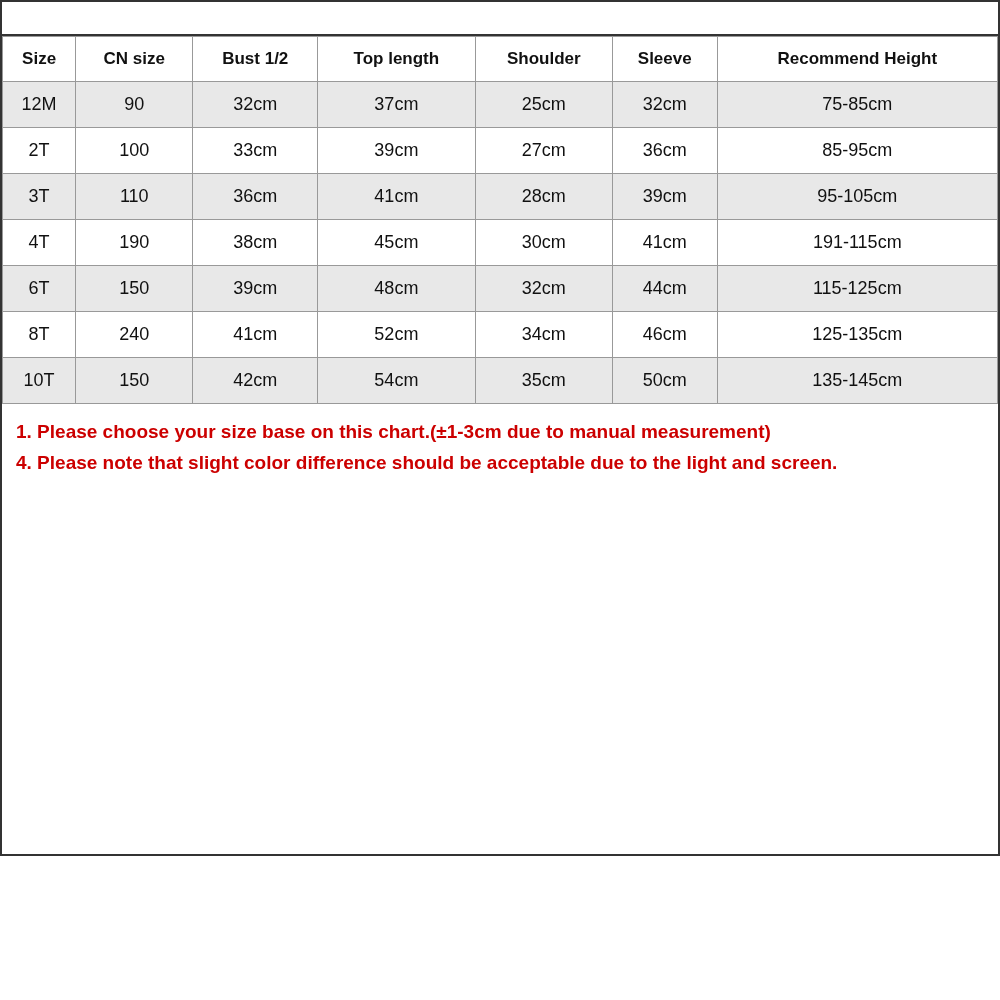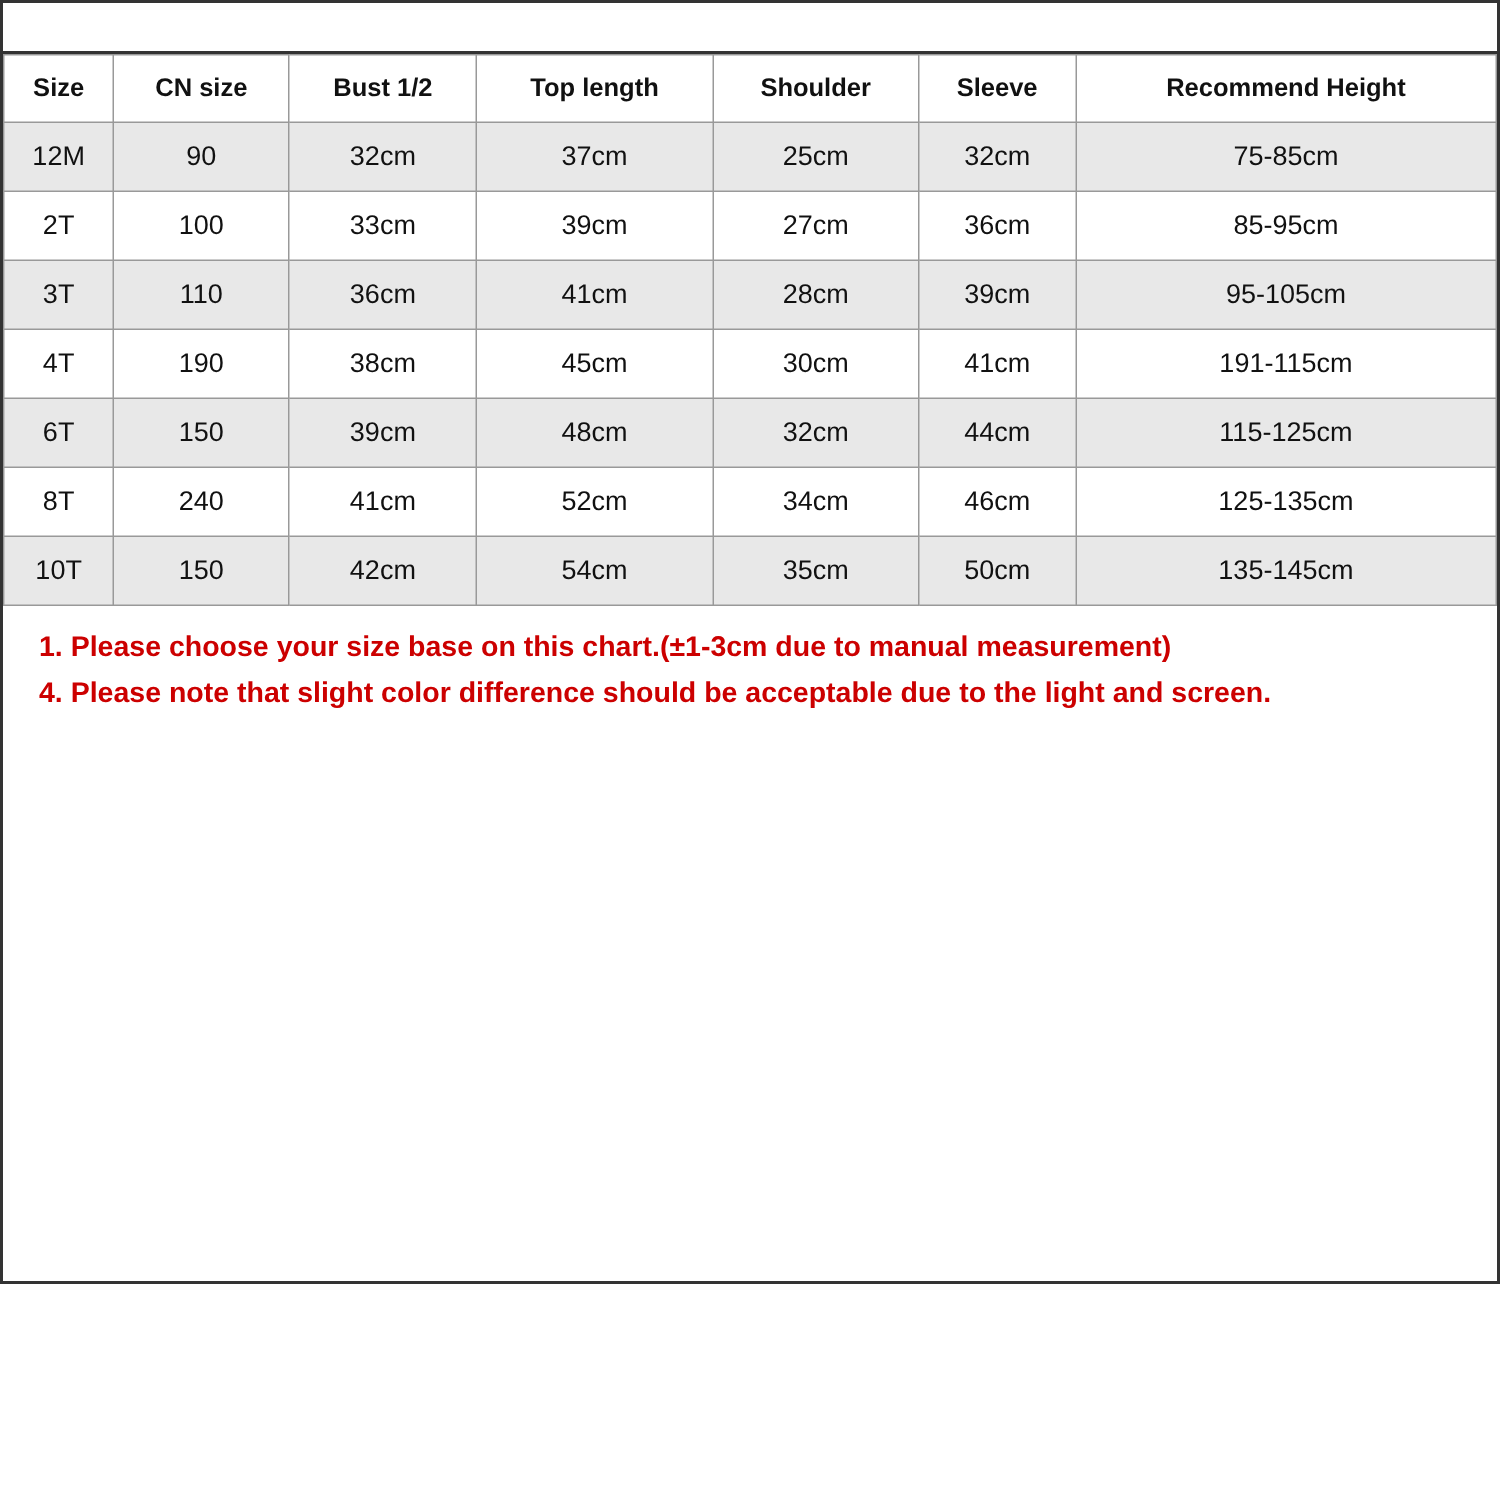--- a/index.html
+++ b/index.html
@@ -53,21 +53,21 @@
       background: #e8e8e8;
     }
     table tbody tr:nth-child(even) {
       background: #ffffff;
     }
     table tbody td {
       font-size: 18px;
       padding: 12px 4px;
     }
     .notes-section {
-      padding: 14px 24px;
+      padding: 14px 14px;
       flex: 1;
     }
     .notes-section p {
       font-size: 19px;
       color: #cc0000;
       font-weight: bold;
       line-height: 1.5;
       margin-bottom: 2px;
     }
   </style>

